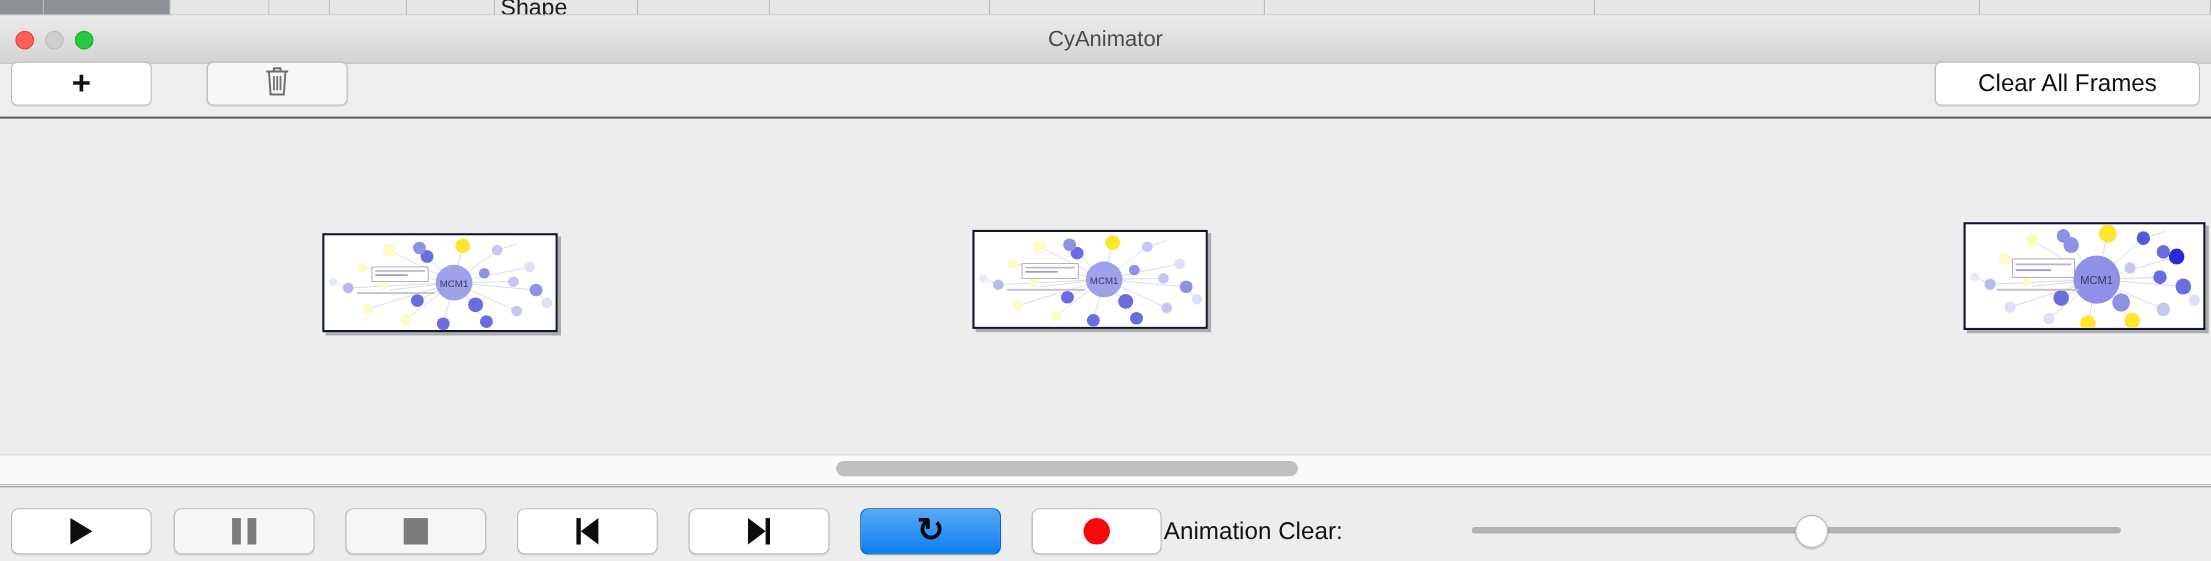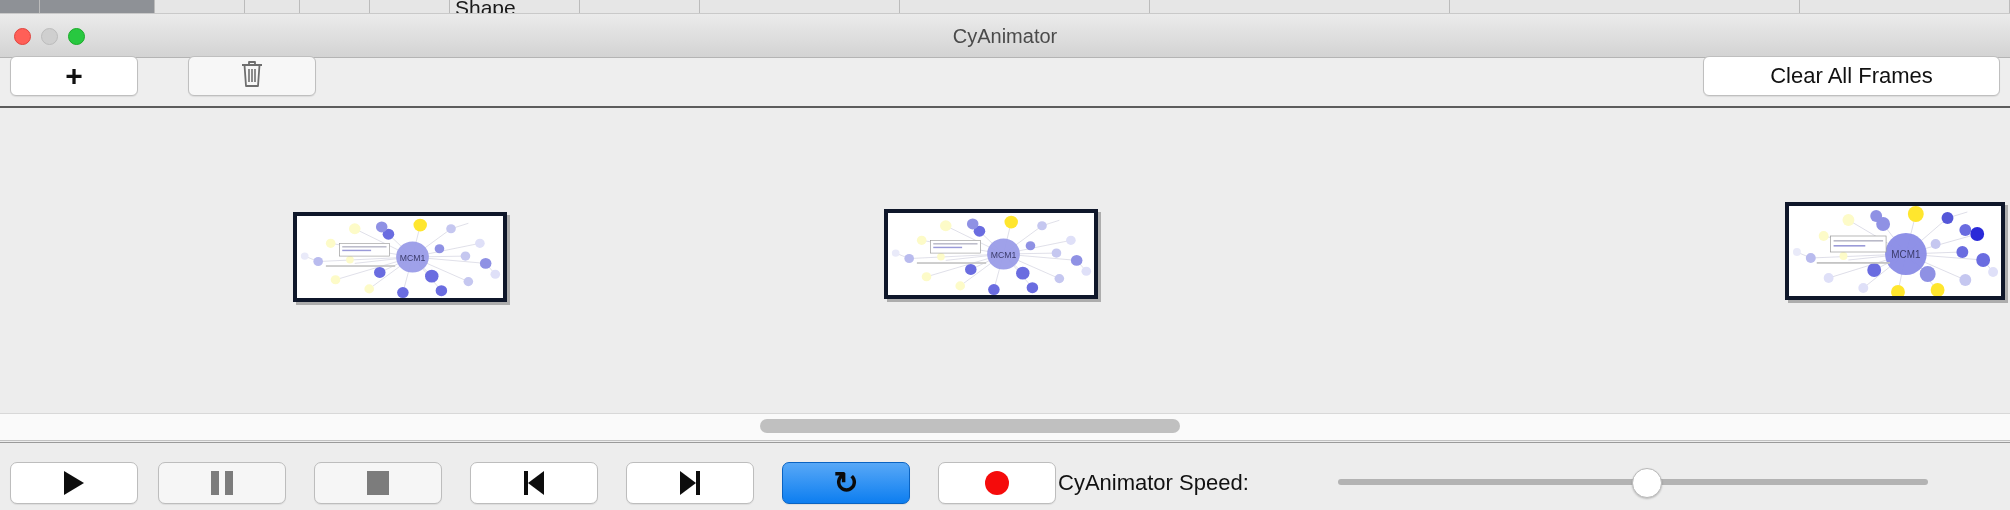--- a/index.html
+++ b/index.html
@@ -55,36 +55,36 @@
     background: #ffffff;
     border: 1px solid #bfbfbf;
     border-radius: 6px;
     box-shadow: 0 1px 1px rgba(0,0,0,0.08);
     display: flex; align-items: center; justify-content: center;
     cursor: default;
   }
   .btn.soft { background: #f7f7f7; }
   .btn-plus { left: 10px; top: 56px; width: 128px; height: 40px; }
   .btn-trash { left: 188px; top: 56px; width: 128px; height: 40px; }
-  .btn-clear { right: 10px; top: 56px; width: 297px; height: 40px; }
+  .btn-clear { right: 10px; top: 56px; width: 241px; height: 40px; }
   .btn-clear span { font-size: 22px; color: #111; }
 
   .plus-ico { font-size: 30px; font-weight: bold; color: #111; line-height: 1; }
 
   
   .timeline {
     position: absolute; left: 0; top: 108px; width: 2010px; height: 305px;
     background: #ededed; overflow: hidden;
   }
 
   
   .frame {
     position: absolute;
     background: #ffffff;
-    border: 4px solid #0f172a;
+    border: 2px solid #0f172a;
     box-shadow: 3px 3px 0 rgba(120,120,120,0.55);
     overflow: hidden;
   }
   .net { position: absolute; inset: 0; background: #ffffff; }
   .net svg { display: block; width: 100%; height: 100%; }
 
   
   .scroll-track {
     position: absolute; left: 0; top: 413px; width: 2010px; height: 28px;
     background: #fafafa; border-top: 1px solid #d8d8d8; border-bottom: 1px solid #c2c2c2;
@@ -372,17 +372,17 @@
   </div>
 
   <div class="pbtn active" style="left:782px;width:128px">
     <span class="ico-loop">↻</span>
   </div>
 
   <div class="pbtn" style="left:938px;width:118px">
     <span class="ico-record"></span>
   </div>
 
-  <div class="speed-label">CyAnimator Speed:</div>
+  <div class="speed-label">Animation Clear:</div>
   <div class="slider-track"></div>
   <div class="slider-thumb"></div>
 
 </div>
 
 </body></html>

